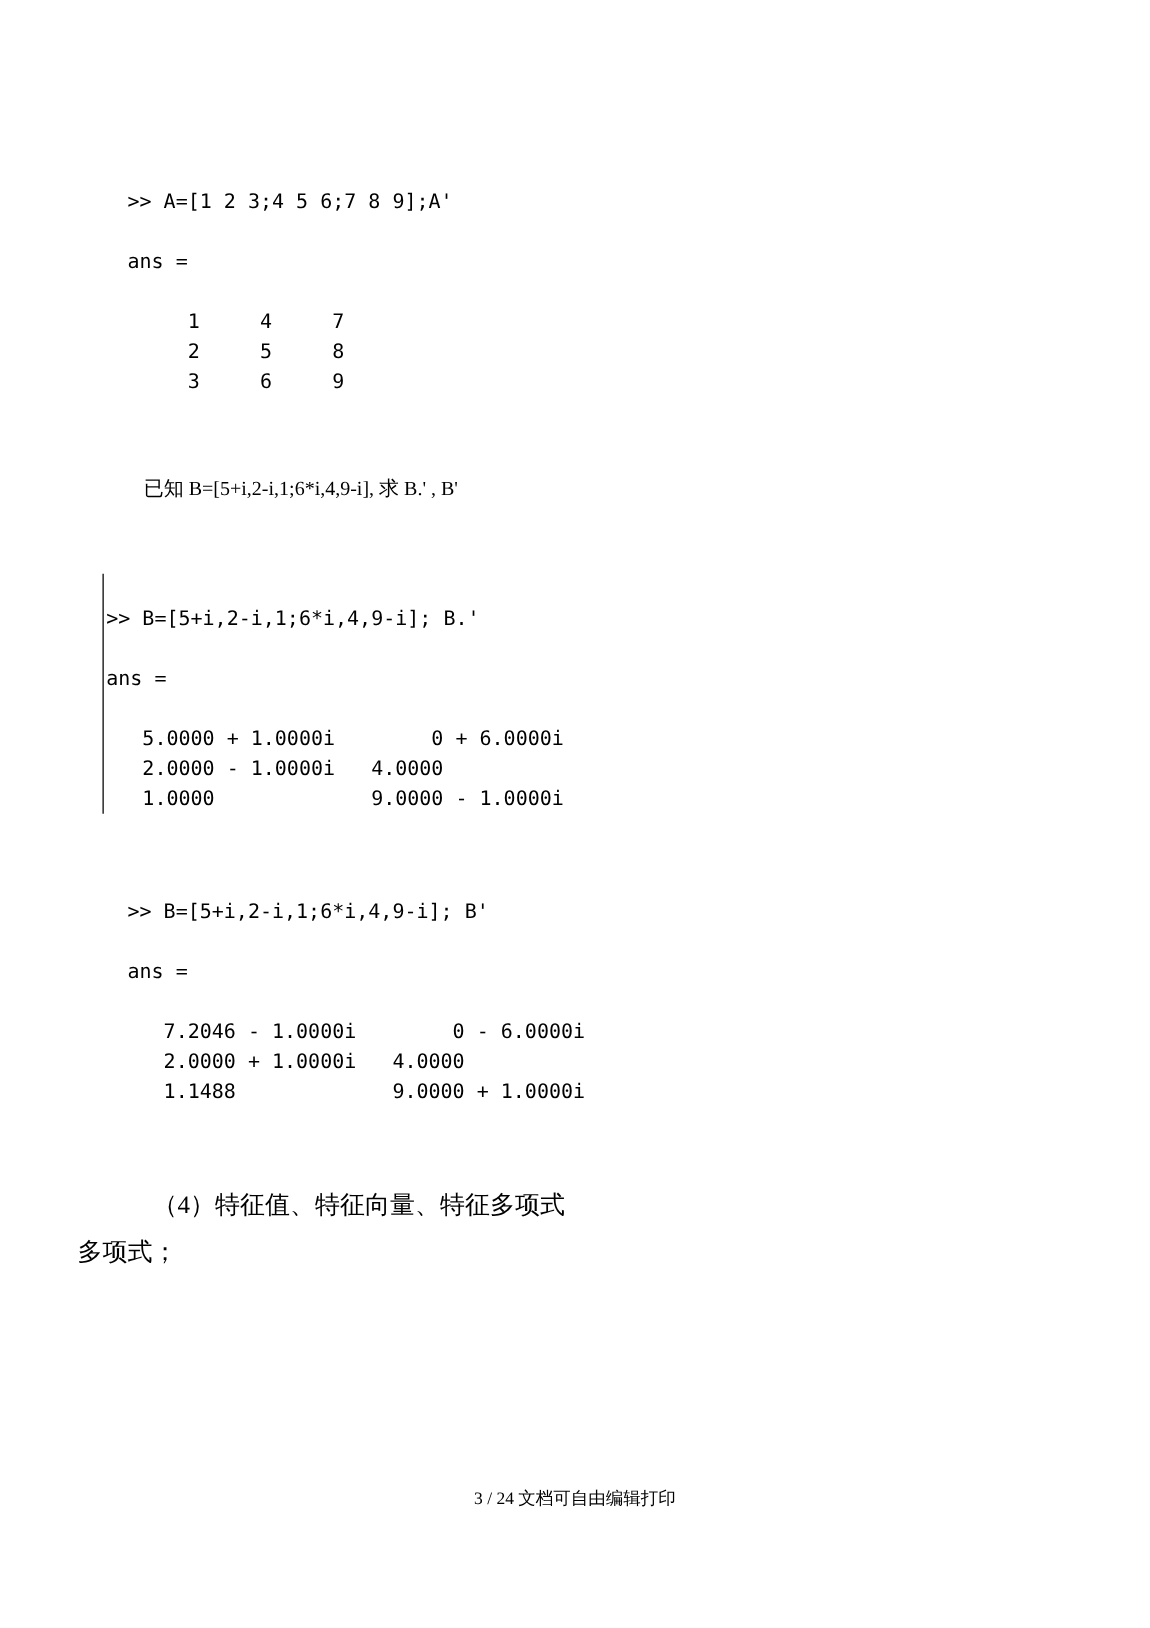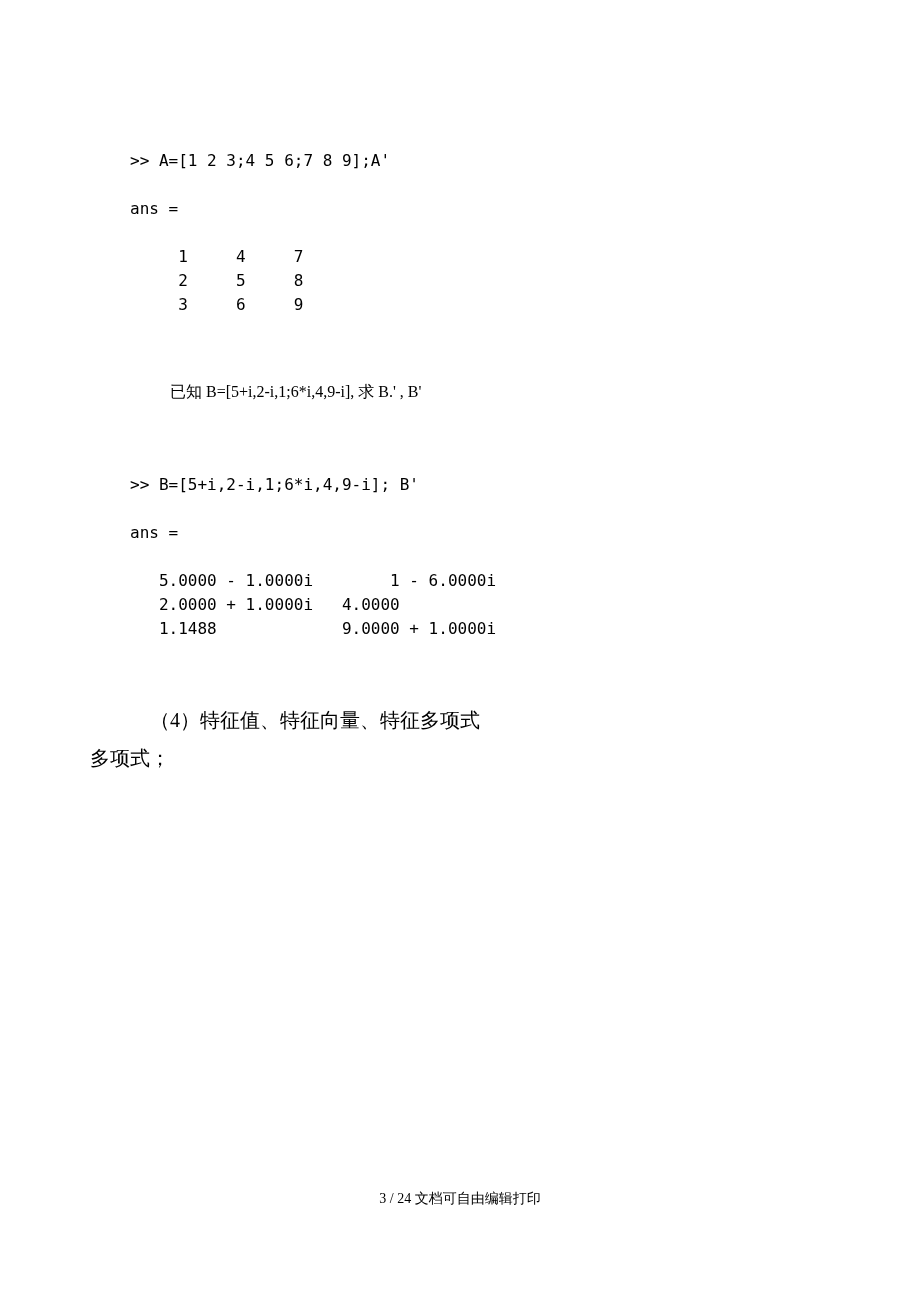--- a/index.html
+++ b/index.html
@@ -5,35 +5,35 @@
   * { margin: 0; padding: 0; box-sizing: border-box; }
   body {
     width: 920px;
     height: 1302px;
     background: #ffffff;
     font-family: "SimSun", "宋体", serif;
     position: relative;
     color: #000;
   }
   .page {
-    padding: 125px 90px 0 90px;
+    padding: 125px 90px 0 62px;
   }
   .code-block {
     font-family: "NSimSun", "SimSun", "宋体", monospace;
     font-size: 16px;
     line-height: 1.5;
     white-space: pre;
     color: #000;
     margin-left: 40px;
   }
   .text-line {
     font-family: "SimSun", "宋体", serif;
     font-size: 16px;
     line-height: 1.9;
-    margin-left: 80px;
+    margin-left: 53px;
   }
   .text-para {
     font-family: "SimSun", "宋体", serif;
     font-size: 20px;
     line-height: 1.9;
   }
   .sp-mid { margin-top: 42px; }
   .sp-mid2 { margin-top: 52px; }
   .sp-big { margin-top: 60px; }
   .indent2 { text-indent: 60px; }
@@ -61,27 +61,38 @@
 <span>&gt;&gt; A=[1 2 3;4 5 6;7 8 9];A'</span>
 
 <span>ans =</span>
 
 <span>     1     4     7</span>
 <span>     2     5     8</span>
 <span>     3     6     9</span></div>
 
   <div class="text-line sp-big">已知  B=[5+i,2-i,1;6*i,4,9-i],  求  B.'   , B'</div>
 
+  <div class="sp-mid2">
+    <div class="code-block border-left">
+<span>&gt;&gt; B=[5+i,2-i,1;6*i,4,9-i]; B.'</span>
+
+<span>ans =</span>
+
+<span>   5.0000 + 1.0000i        0 + 6.0000i</span>
+<span>   2.0000 - 1.0000i   4.0000          </span>
+<span>   1.0000             9.0000 - 1.0000i</span>
+</div>
+  </div>
 
   <div class="code-block sp-mid">
 <span>&gt;&gt; B=[5+i,2-i,1;6*i,4,9-i]; B'</span>
 
 <span>ans =</span>
 
-<span>   5.0000 - 1.0000i        1 - 6.0000i</span>
+<span>   7.2046 - 1.0000i        0 - 6.0000i</span>
 <span>   2.0000 + 1.0000i   4.0000          </span>
 <span>   1.1488             9.0000 + 1.0000i</span></div>
 
   <div class="text-para sp-big">
     <div class="indent2">（4）特征值、特征向量、特征多项式</div>
     <div>多项式；</div>
   </div>
 
 </div>
 

